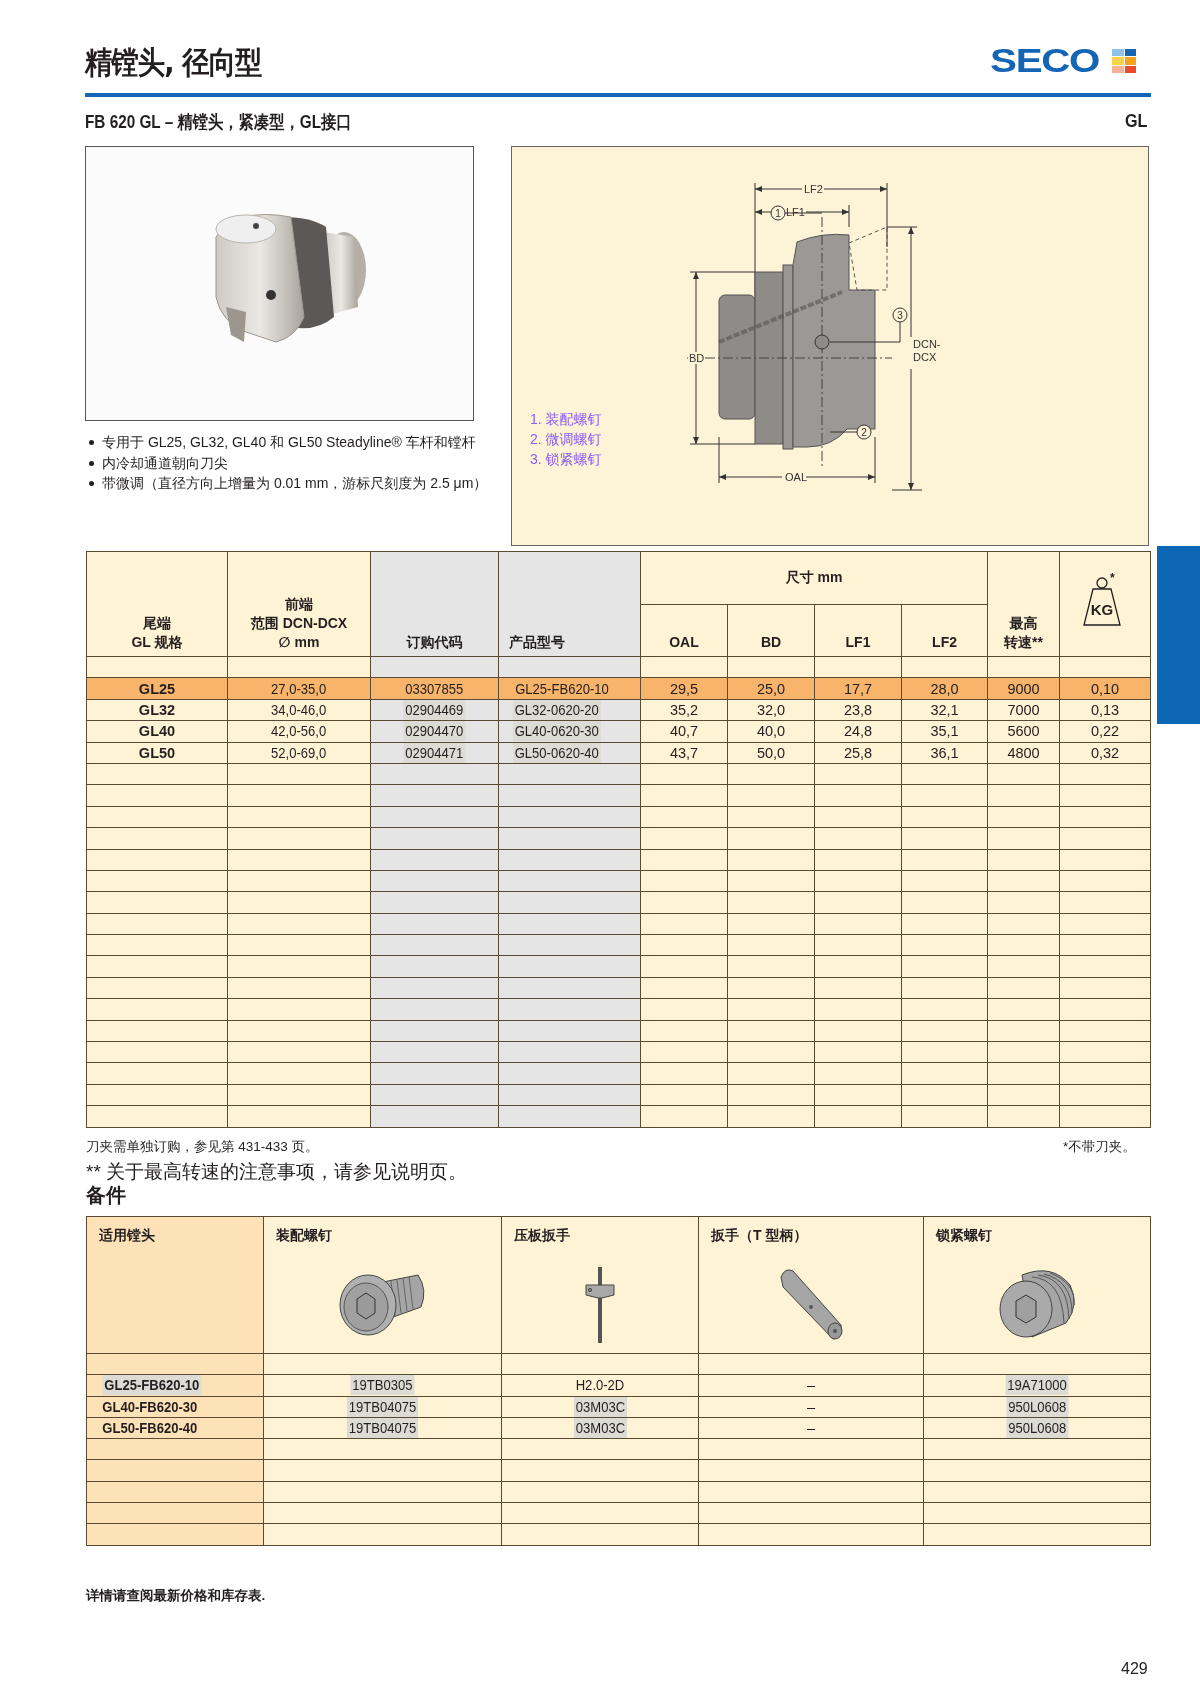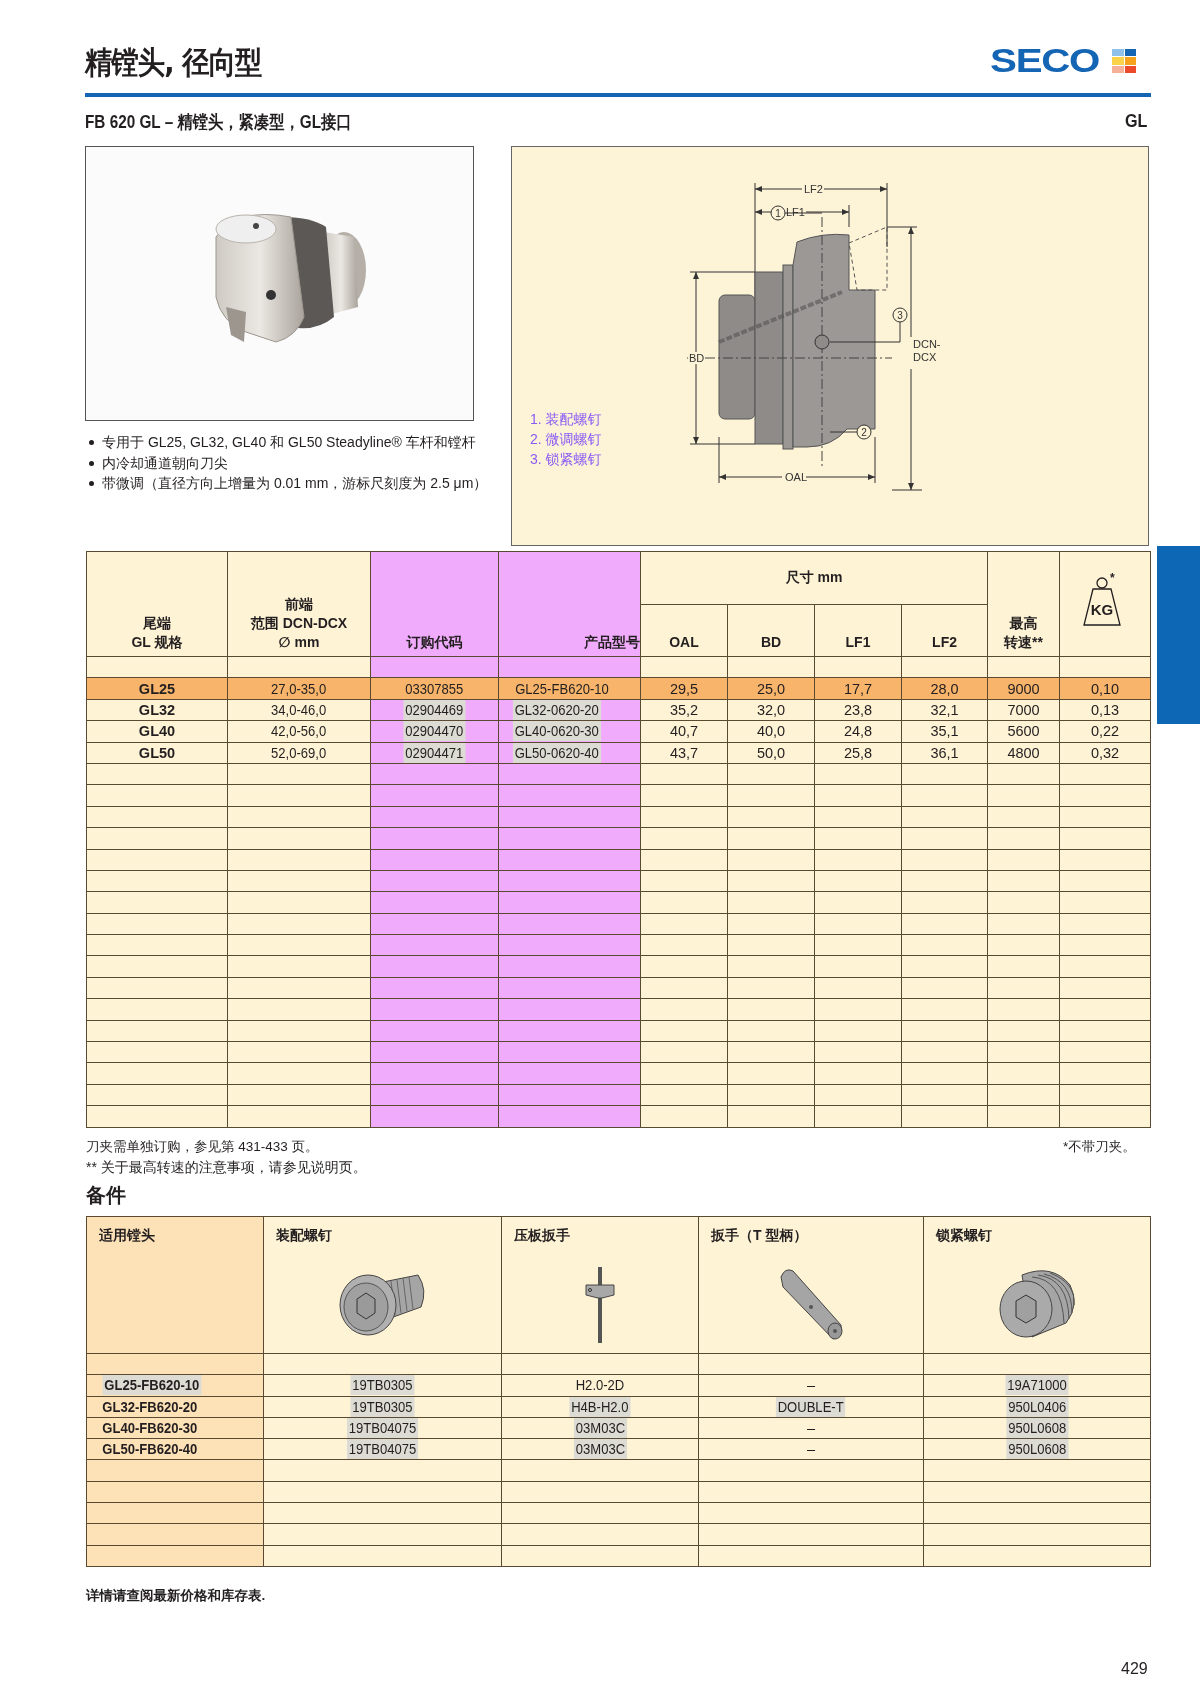--- a/index.html
+++ b/index.html
@@ -17,29 +17,29 @@
   .bullets{left:85px;top:430px;font-size:14px;line-height:20.5px;margin:2px;padding:0;list-style:none;}
   .bullets li{position:relative;padding-left:15px;white-space:nowrap;}
   .bullets li:before{content:"";position:absolute;left:2px;top:8px;width:5px;height:5px;border-radius:50%;background:#231f20;}
   .diagram{left:511px;top:146px;width:638px;height:400px;border:1.5px solid #666;background:#fdf3d6;box-sizing:border-box;}
   .legend{position:absolute;left:18px;top:262px;margin:0;padding:0;list-style:none;font-size:14px;line-height:20px;color:#8b5cf6;}
   .sidetab{left:1157px;top:546px;width:43px;height:178px;background:#0e67b4;}
   table{border-collapse:collapse;table-layout:fixed;}
   .main{position:absolute;left:86px;top:551px;width:1064px;}
   .main td,.main th{border:1px solid #5a4a32;padding:0;font-size:14.5px;height:20.4px;line-height:20px;text-align:center;background:#fef3d5;}
   .main th{font-weight:bold;vertical-align:bottom;padding-bottom:4px;font-size:14px;line-height:19px;}
-  .main .peach{background:#f0abfc;}
+  .main .peach{background:#e5e5e5;}
   .main tr.hl td{background:#f7b46a;}
   .main td.b{font-weight:bold;}
   .main td.left{text-align:left;padding-left:9px;}
   .hilite{background:#dcdcd4;padding:0 2px;}
   .main tr.hl .hilite{background:transparent;}
   .cond{display:inline-block;transform:scaleX(0.9);}
   .foot1{left:86px;top:1138px;font-size:13.5px;}
-  .foot2{left:86px;top:1159px;font-size:14px;}
+  .foot2{left:86px;top:1159px;font-size:19px;}
   .foot3{left:1063px;top:1138px;font-size:13.5px;}
   .acc-h{left:86px;top:1182px;font-size:20px;font-weight:bold;font-family:Liberation Sans, sans-serif;}
   .acc{position:absolute;left:86px;top:1216px;width:1064px;}
   .acc td,.acc th{border:1px solid #5a4a32;padding:0;font-size:14.5px;height:20.3px;line-height:20px;text-align:center;background:#fef3d5;}
   .acc th{text-align:left;vertical-align:top;padding:8px 0 0 12px;height:128px;font-size:14px;font-weight:bold;position:relative;}
   .acc .peach{background:#fde1b7;}
   .acc td.left{text-align:left;padding-left:10px;font-weight:bold;}
   .acc th svg{position:absolute;left:50%;top:48px;transform:translateX(-50%);}
   .footer-note{left:86px;top:1587px;font-size:13.5px;font-weight:bold;}
   .pageno{left:1121px;top:1660px;font-size:16px;}
@@ -192,21 +192,21 @@
     <th rowspan="2" style="height:100px">
       <div>尾端</div>
           <div>GL 规格</div>
     </th>
     <th rowspan="2">
       <div>前端</div>
           <div>范围 DCN-DCX</div>
           <div>∅ mm</div>
     </th>
     <th rowspan="2" class="peach">订购代码</th>
-    <th rowspan="2" class="peach" style="text-align:right;padding-left:10px">产品型号</th>
+    <th rowspan="2" class="peach" style="text-align:left;padding-left:10px">产品型号</th>
     <th colspan="4" style="height:50px;vertical-align:middle;padding:0;font-weight:bold">尺寸 mm</th>
     <th rowspan="2">
       <div>最高</div>
           <div>转速**</div>
     </th>
     <th rowspan="2" class="kg" style="vertical-align:middle">
       <svg width="50" height="58" viewBox="0 0 50 58">
         <circle cx="22" cy="10" r="5" fill="none" stroke="#231f20" stroke-width="1.3"></circle>
         <text x="30" y="9" font-size="12" font-weight="bold" font-family="Liberation Sans, sans-serif" fill="#231f20">*</text>
         <path d="M13,16 L31,16 L40,52 L4,52 Z" fill="none" stroke="#231f20" stroke-width="1.3"></path>
@@ -562,27 +562,20 @@
         <td></td>
       </tr>
   <tr>
     <td class="peach left"><span class="hilite cond">GL25-FB620-10</span></td>
     <td><span class="hilite cond">19TB0305</span></td>
     <td><span class="cond">H2.0-2D</span></td>
     <td>–</td>
     <td><span class="hilite cond">19A71000</span></td>
   </tr>
   <tr>
-    <td class="peach left"><span class="cond">GL32-FB620-20</span></td>
-    <td><span class="hilite cond">19TB0305</span></td>
-    <td><span class="hilite cond">H4B-H2.0</span></td>
-    <td><span class="hilite cond">DOUBLE-T</span></td>
-    <td><span class="hilite cond">950L0406</span></td>
-  </tr>
-  <tr>
     <td class="peach left"><span class="cond">GL40-FB620-30</span></td>
     <td><span class="hilite cond">19TB04075</span></td>
     <td><span class="hilite cond">03M03C</span></td>
     <td>–</td>
     <td><span class="hilite cond">950L0608</span></td>
   </tr>
   <tr>
     <td class="peach left"><span class="cond">GL50-FB620-40</span></td>
     <td><span class="hilite cond">19TB04075</span></td>
     <td><span class="hilite cond">03M03C</span></td>

